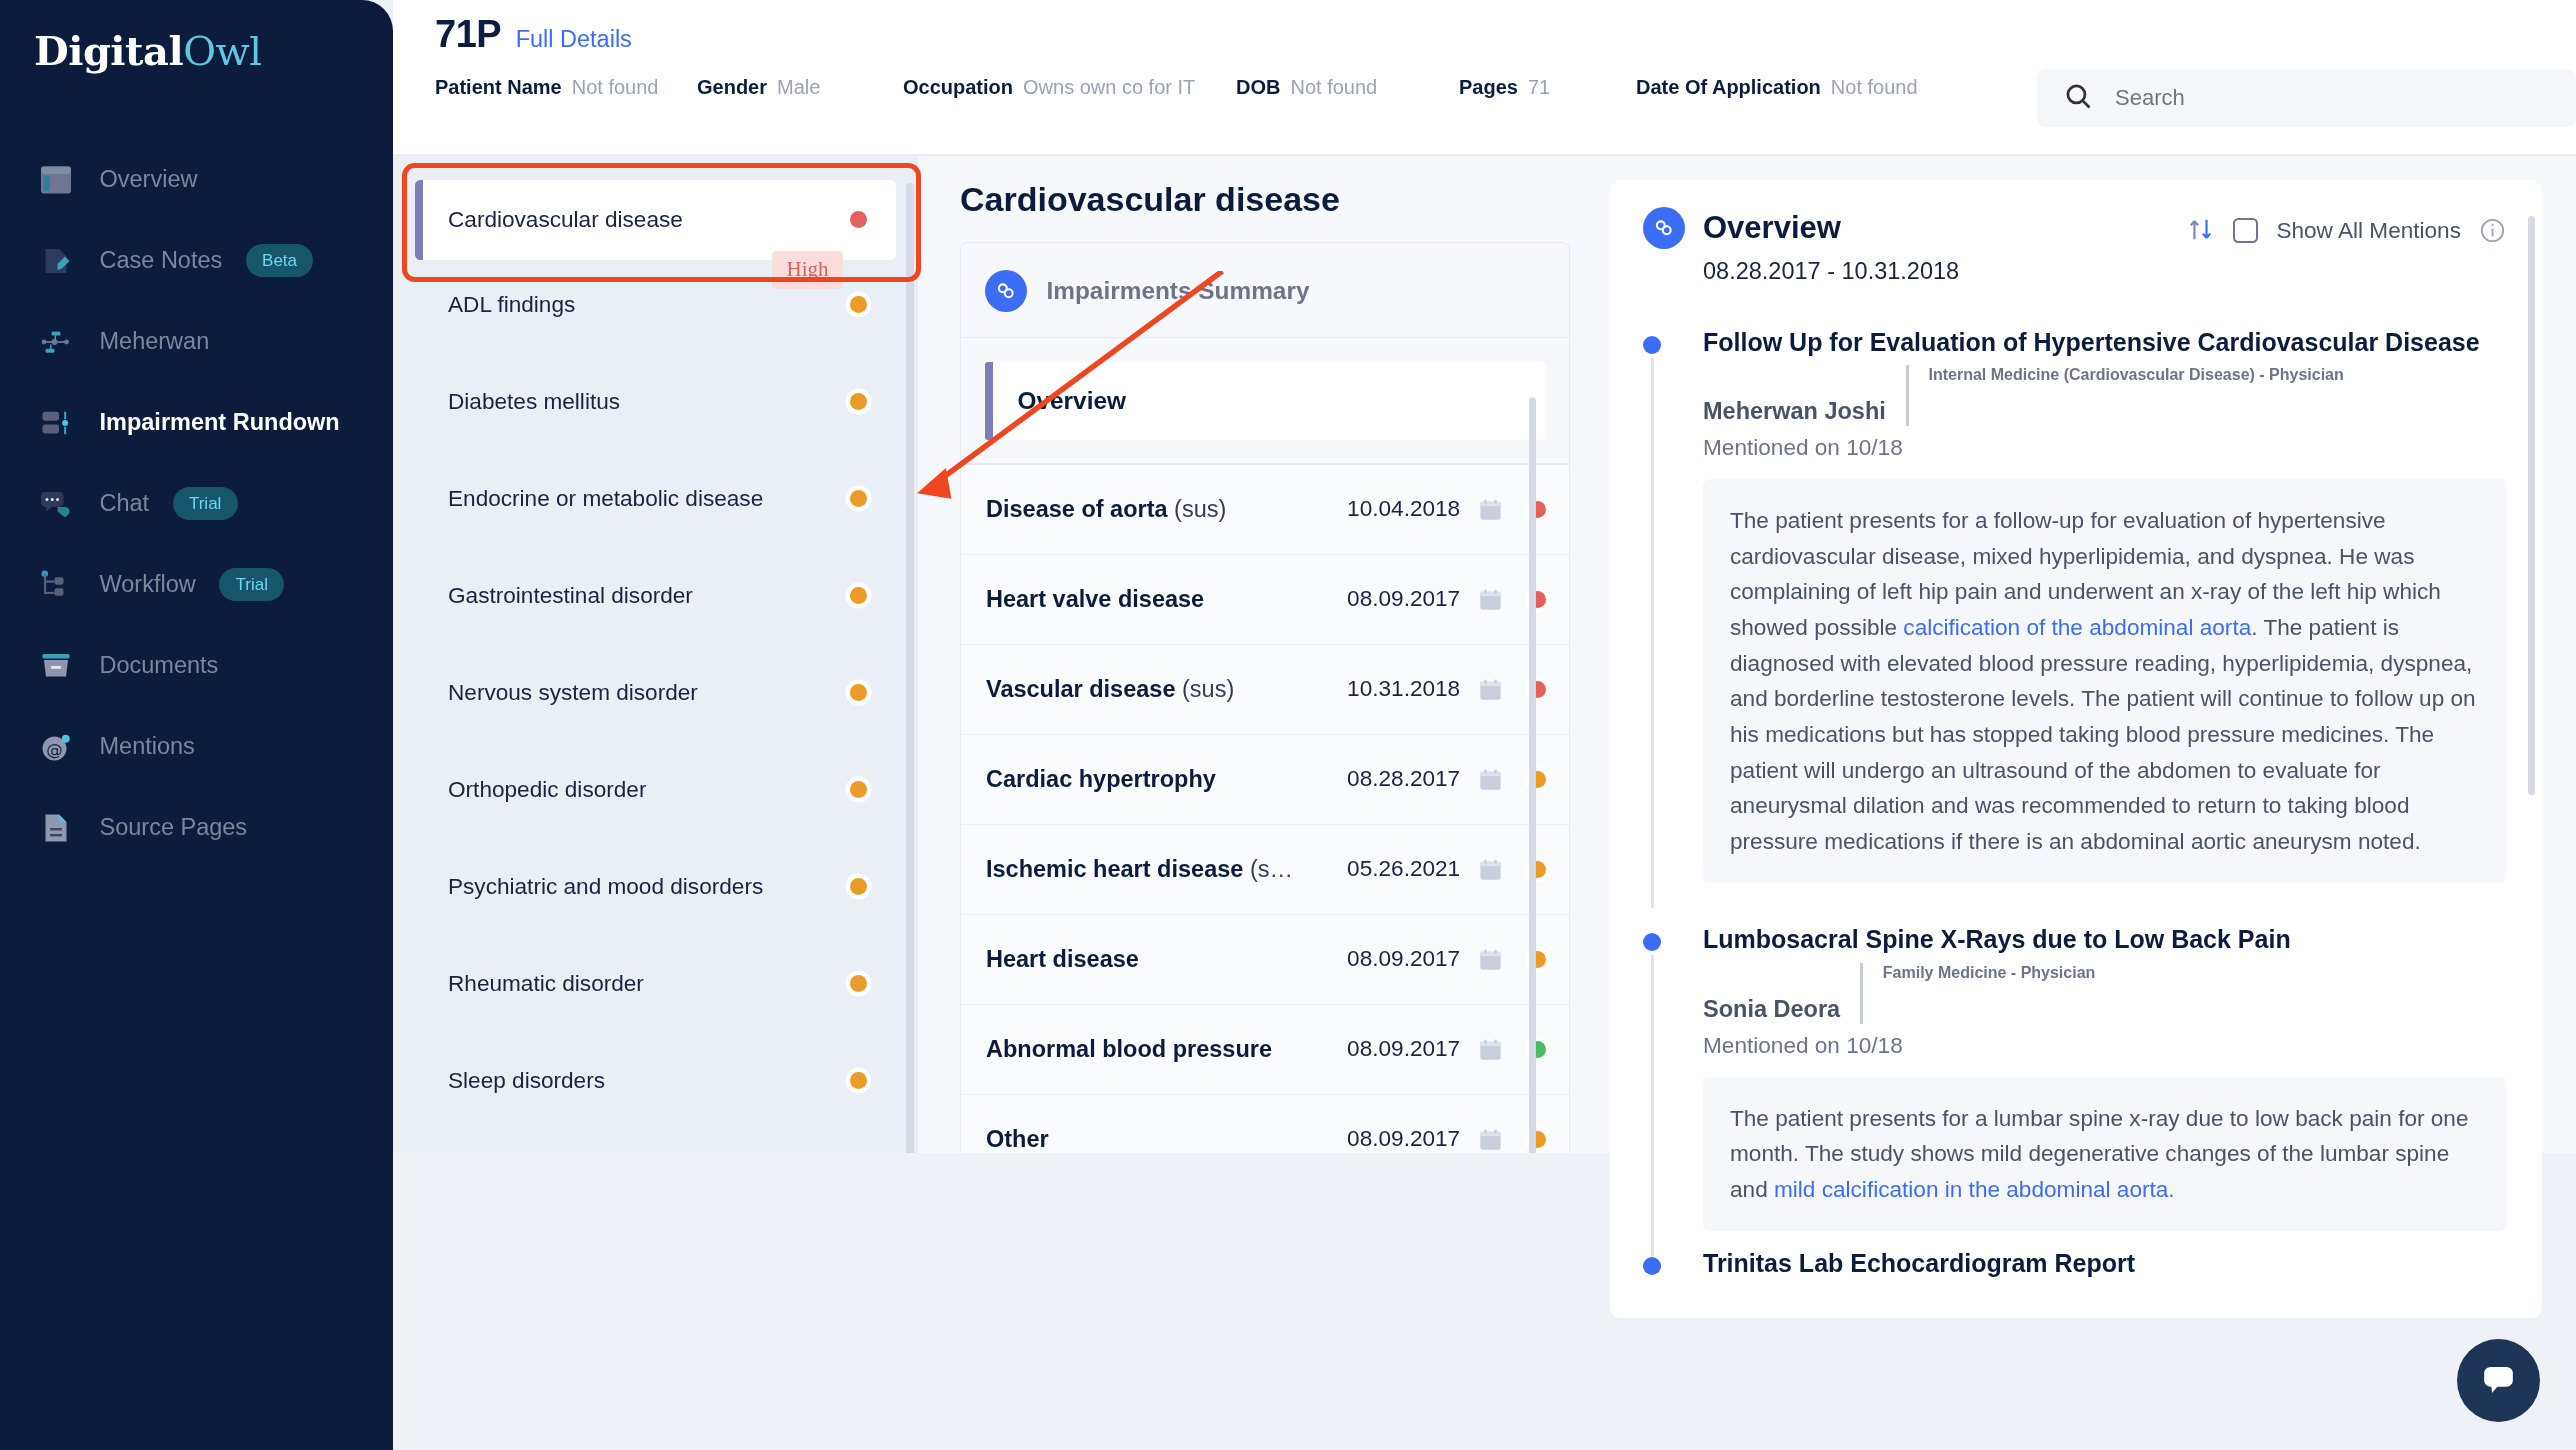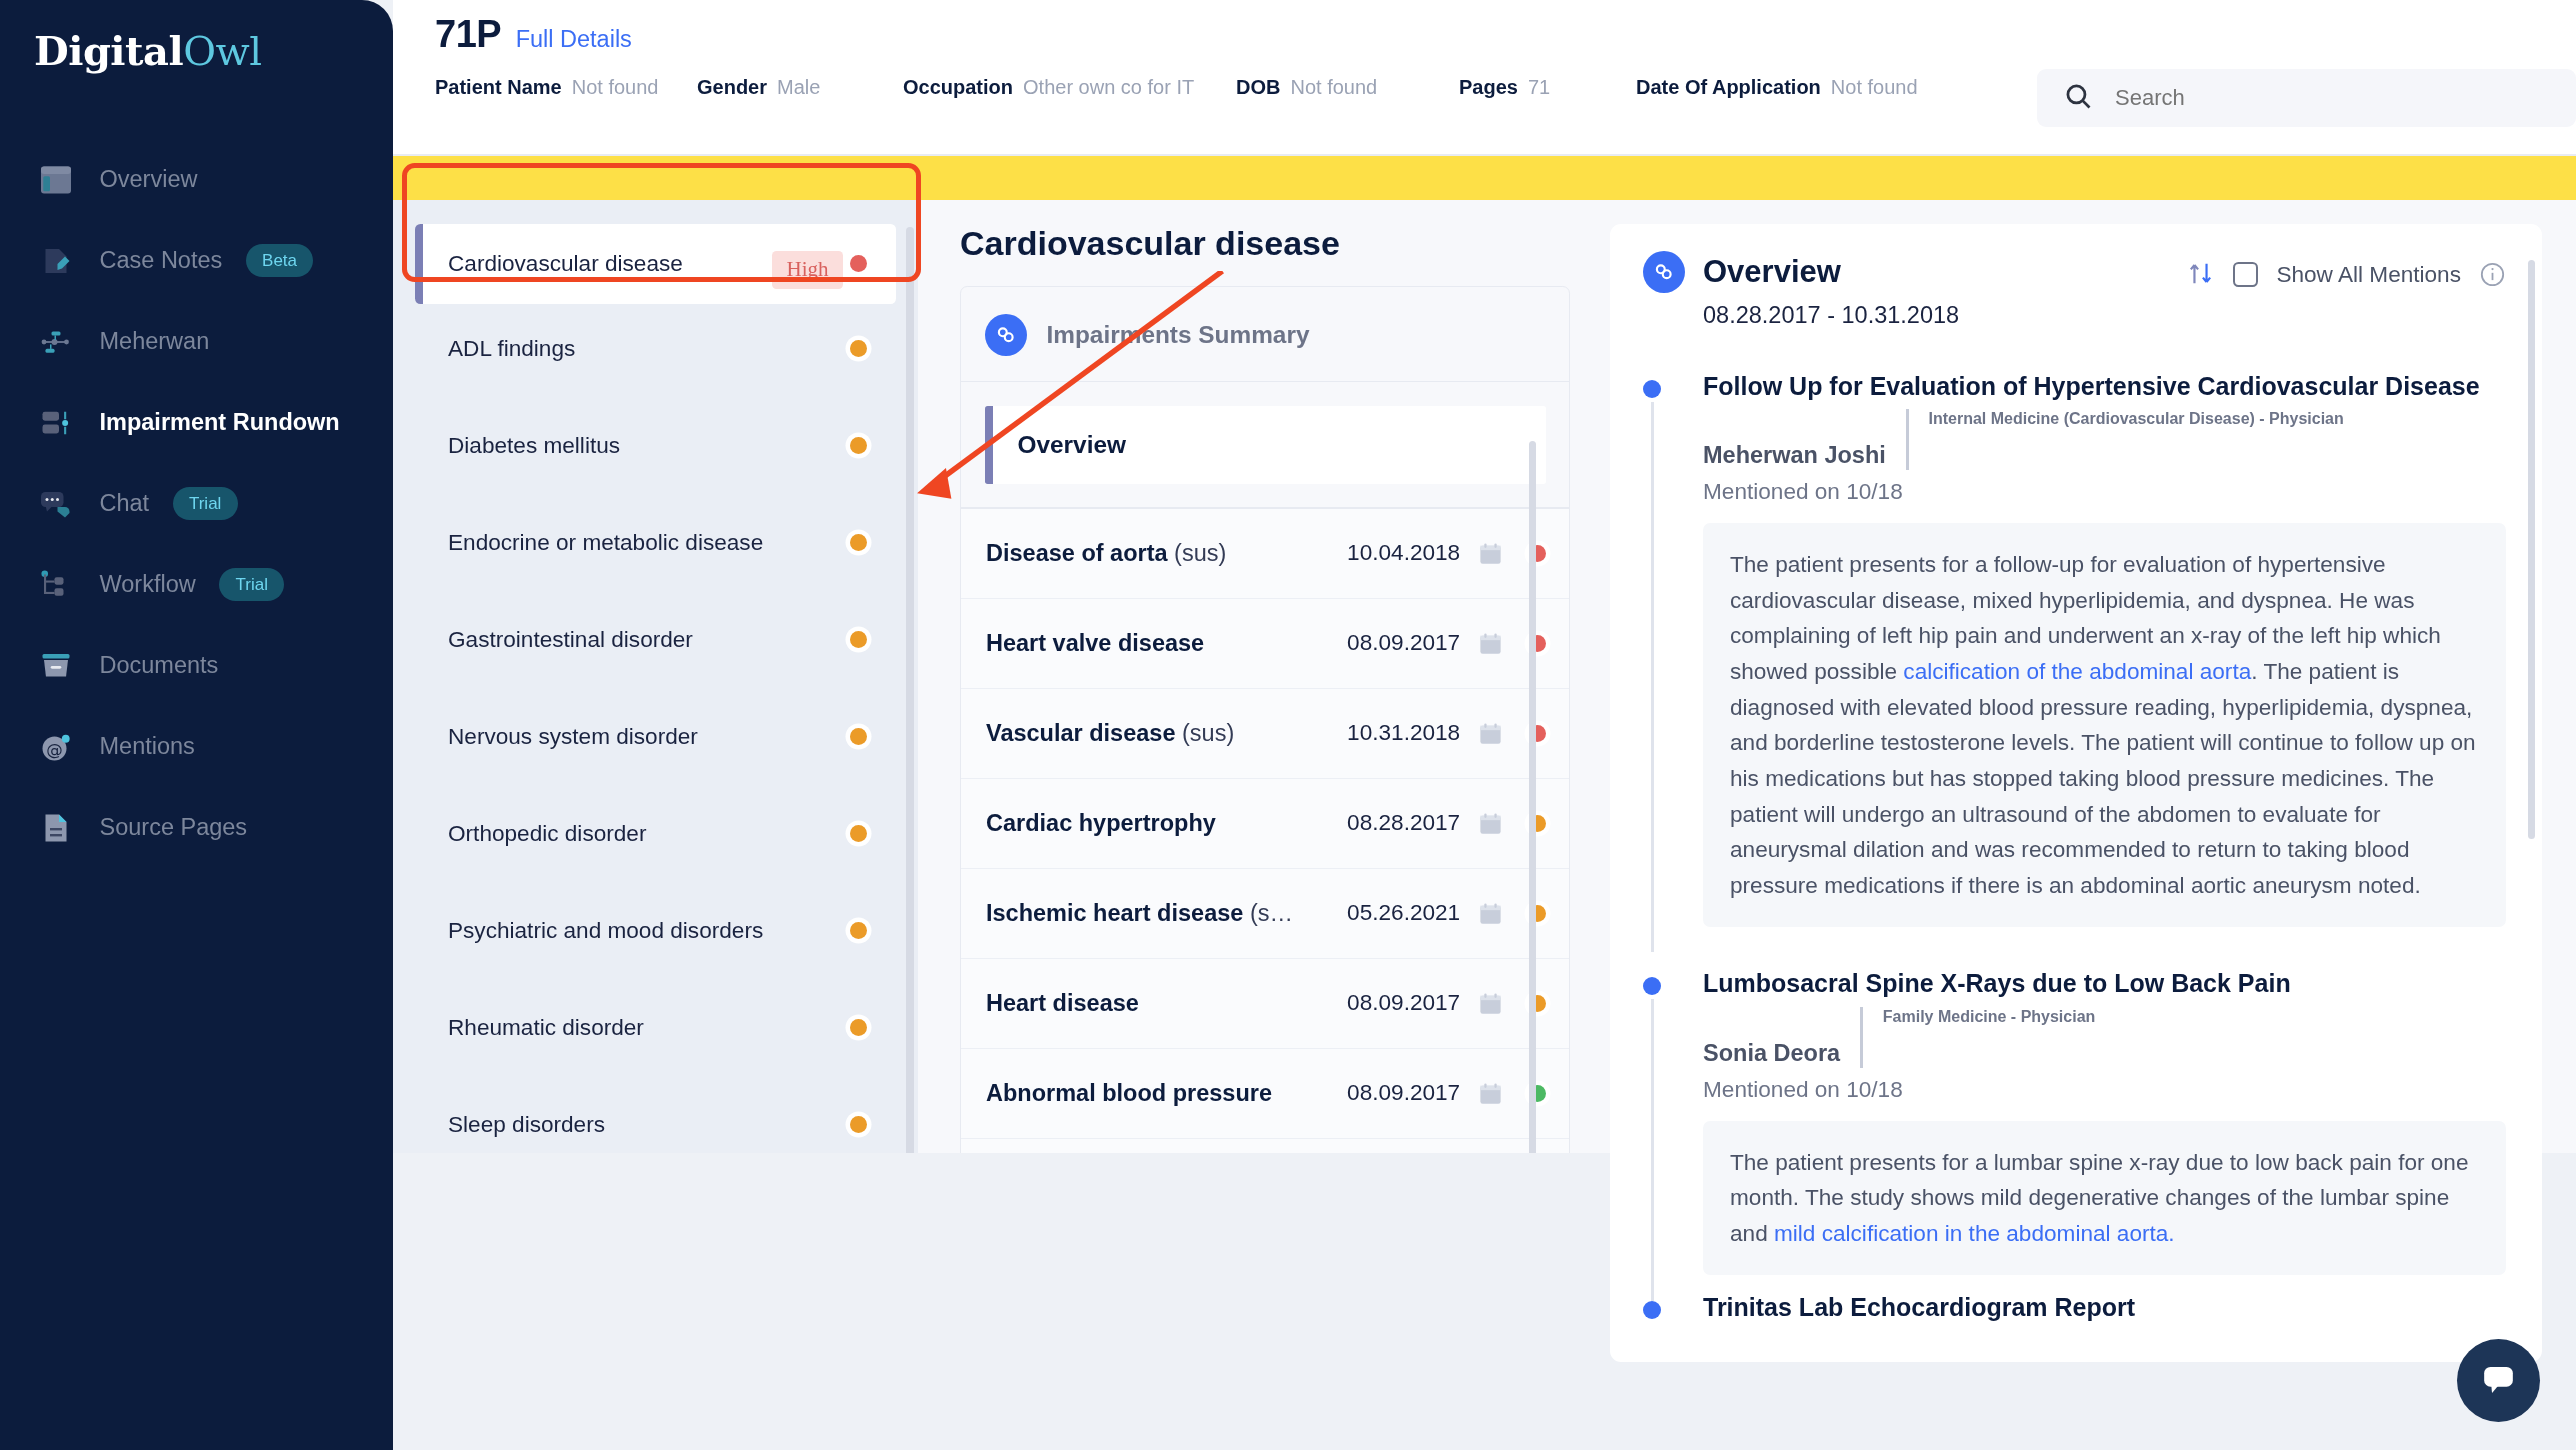--- a/index.html
+++ b/index.html
@@ -29,21 +29,21 @@
   }
   .nav-item .nav-label { font-size: 23.5px; color: #7d879c; white-space: nowrap; }
   .nav-item.active .nav-label { color: #ffffff; font-weight: 700; }
   .nav-ico { width: 40px; height: 40px; flex: 0 0 40px; display: flex; align-items: center; justify-content: center; }
   .pill {
     font-size: 17px; padding: 6.3px 16.3px; border-radius: 904px;
     background: #17556b; color: #6ed6ef; font-weight: 500;
   }
 
   
-  .main { flex: 1 1 auto; height: 1153px; display: flex; flex-direction: column; background:#fde047; min-width:0;gap:44px;}
+  .main { flex: 1 1 auto; height: 1153px; display: flex; flex-direction: column; background:#fde047; min-width:0;}
 
   
   .topbar { background: #ffffff; flex: 0 0 156px; position: relative; }
   .title-row { padding: 12.7px 0 0 42px; display: flex; align-items: baseline; gap: 14.5px; }
   .case-id { font-size: 38px; font-weight: 700; color: #0c1c3d; letter-spacing: -0.5px;}
   .full-details { font-size: 23.5px; color: #3b6ef5; cursor: pointer; }
   .meta-row { display: flex; align-items: center; gap: 0; padding: 20px 0 0 42px; }
   .meta { display: flex; gap: 10px; align-items: baseline; white-space: nowrap; }
   .meta .k { font-size: 20px; font-weight: 700; color: #0c1c3d; }
   .meta .v { font-size: 20px; color: #9aa2b4; }
@@ -287,21 +287,21 @@
         <div class="meta" style="width:262px">
           <span class="k">Patient Name</span>
           <span class="v">Not found</span>
         </div>
         <div class="meta" style="width:206px">
           <span class="k">Gender</span>
           <span class="v">Male</span>
         </div>
         <div class="meta" style="width:333px">
           <span class="k">Occupation</span>
-          <span class="v">Other own co for IT</span>
+          <span class="v">Owns own co for IT</span>
         </div>
         <div class="meta" style="width:223px">
           <span class="k">DOB</span>
           <span class="v">Not found</span>
         </div>
         <div class="meta" style="width:177px">
           <span class="k">Pages</span>
           <span class="v">71</span>
         </div>
         <div class="meta">

